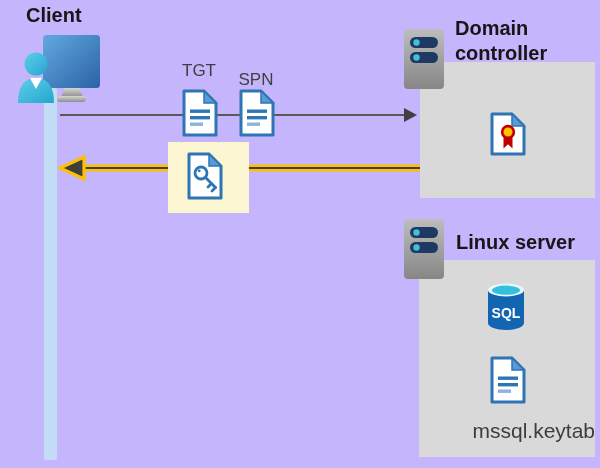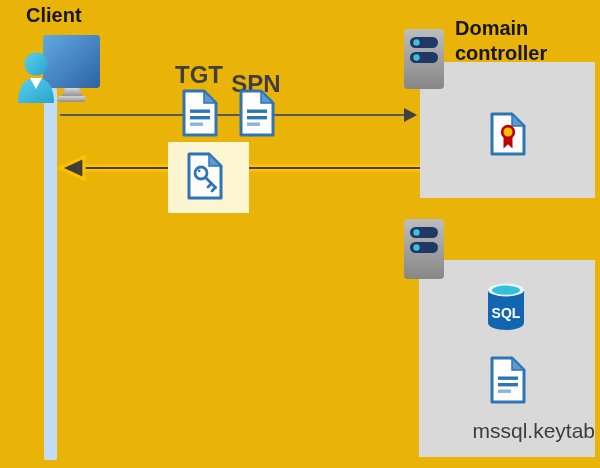--- a/index.html
+++ b/index.html
@@ -1,22 +1,22 @@
 <!DOCTYPE html>
 <html><head>
 <meta charset="utf-8">
 <style>
   html,body{margin:0;padding:0;background:#ffffff;}
   .canvas{
-    position:relative;width:600px;height:468px;background:#eab308;overflow:hidden;
+    position:relative;width:600px;height:468px;background:#c4b5fd;overflow:hidden;
     font-family:"Liberation Sans", sans-serif;
   }
   .abs{position:absolute;}
   .title{font-size:20px;font-weight:700;color:#161616;line-height:25px;}
-  .ticket-label{font-size:24px;font-weight:700;color:#3f3f3f;text-align:center;}
+  .ticket-label{font-size:17px;font-weight:400;color:#3f3f3f;text-align:center;}
   .panel{background:#d9d9d9;}
   .timeline{background:#c3dcf6;border-radius:2px;}
   .highlight-box{background:#fbf5d2;}
   .gray-line{background:#595959;height:2px;}
   .gray-head{width:0;height:0;border-top:7px solid transparent;border-bottom:7px solid transparent;border-left:13px solid #404040;}
   .keytab-label{font-size:21px;font-weight:400;color:#3d3d3d;text-align:center;}
   svg{display:block;}
 </style>
 </head>
 <body>
@@ -113,20 +113,21 @@
   <svg class="abs" style="left:488px;top:111px;z-index:2;" width="40" height="46" viewBox="0 0 40 46">
     <path d="M4 3 h20 l12 12 v28 h-32 z" fill="#ffffff" stroke="#2e75b6" stroke-width="3" stroke-linejoin="round"></path>
     <path d="M24 3 l12 12 h-12 z" fill="#5b9bd5" stroke="#2e75b6" stroke-width="1.5"></path>
     <path d="M15.5 25 v12.5 l4.5 -4.2 4.5 4.2 v-12.5 z" fill="#c00000"></path>
     <circle cx="20" cy="21" r="7.2" fill="#c00000"></circle>
     <circle cx="20" cy="21" r="4.5" fill="#ffc000"></circle>
   </svg>
 
   <div class="abs panel" style="left:419px;top:260px;width:176px;height:197px;z-index:0;"></div>
 
+  <div class="abs title" style="left:456px;top:230px;width:142px;">Linux server</div>
 
   <svg class="abs" style="left:403px;top:218px;z-index:2;" width="42" height="62" viewBox="0 0 42 62">
     <rect x="1" y="1" width="40" height="60" rx="4" fill="url(#srvG)"></rect>
     <rect x="7" y="9" width="28" height="11" rx="5.5" fill="#1f3864"></rect>
     <circle cx="13.5" cy="14.5" r="3.2" fill="#41c0dd"></circle>
     <rect x="7" y="24" width="28" height="11" rx="5.5" fill="#1f3864"></rect>
     <circle cx="13.5" cy="29.5" r="3.2" fill="#41c0dd"></circle>
   </svg>
 
   <svg class="abs" style="left:487px;top:283px;z-index:2;" width="38" height="48" viewBox="0 0 38 48">

